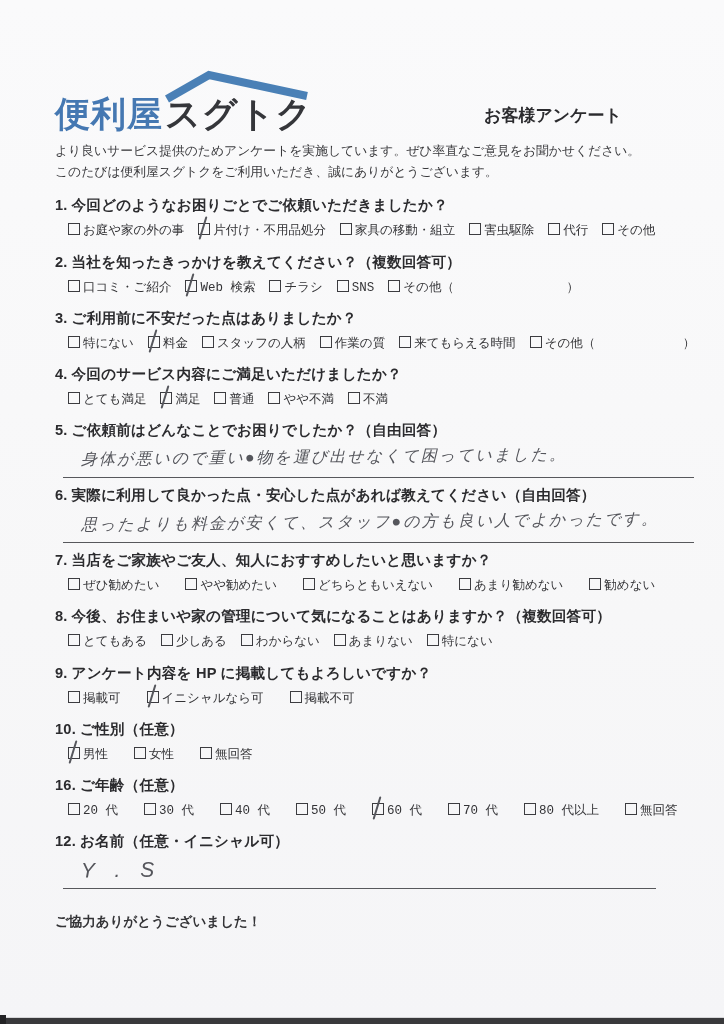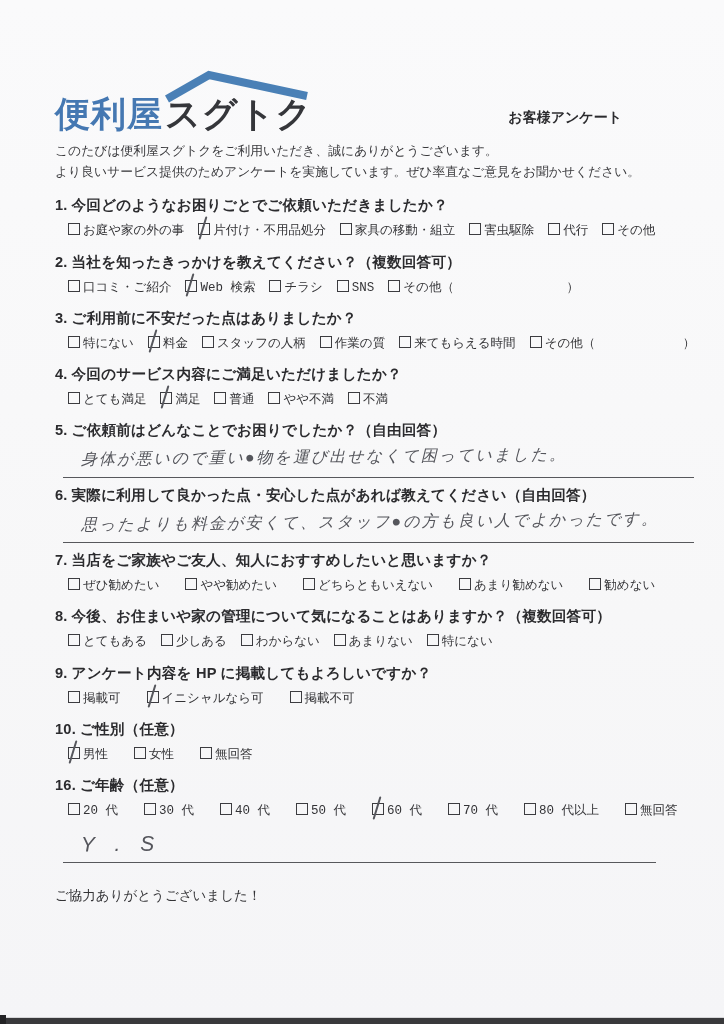--- a/index.html
+++ b/index.html
@@ -10,42 +10,42 @@
     color:#2e2e30;overflow:hidden;box-sizing:border-box;
     padding:67px 30px 0 55px;
   }
   
   .header{display:flex;justify-content:space-between;align-items:flex-end;height:64px;}
   .logo{display:flex;align-items:flex-end;line-height:1;}
   .logo-blue{font-size:35px;font-weight:bold;color:#4578b2;letter-spacing:1px;}
   .logo-right{position:relative;display:inline-block;margin-left:2px;}
   .logo-dark{font-size:35px;font-weight:bold;color:#35363a;letter-spacing:1px;}
   .roof{position:absolute;left:-4px;top:-28px;width:152px;height:36px;}
-  .form-title{font-size:14px;font-weight:600;color:#2b2b2e;margin:0 72px 4px 0;}
+  .form-title{font-size:17px;font-weight:600;color:#2b2b2e;margin:0 72px 4px 0;}
   
   .intro{margin:10px 0 0 0;font-size:12.8px;line-height:1.62;color:#39393c;}
   .intro+.intro{margin-top:0;}
   
   #questions{margin-top:14px;}
   .question{margin:0 0 8px 0;}
   .qtitle{margin:0 0 7px 0;font-size:14.6px;font-weight:bold;color:#2b2b2e;letter-spacing:.2px;}
   .qnum{margin-right:4px;}
   .options{margin:0 0 13px 13px;font-size:12.5px;color:#333336;white-space:nowrap;}
   .option{display:inline-block;margin-right:14px;font-family:Liberation Mono, monospace;}
   .options.wide .option{margin-right:26px;}
   .cb{display:inline-block;width:10px;height:10px;border:1.6px solid #3c3c40;margin-right:3px;position:relative;top:1px;background:transparent;}
   .tick{position:absolute;left:3px;top:-8px;width:1.8px;height:24px;background:#55565c;transform:rotate(17deg);border-radius:1px;}
   .olabel,.osuffix{vertical-align:middle;}
   
   .answerline{border-bottom:1.4px solid #57585c;margin:2px 0 8px 8px;padding:0 0 4px 18px;min-height:26px;}
   .hand{font-size:16px;font-style:italic;color:#55565c;letter-spacing:2px;transform:rotate(-.6deg);display:inline-block;}
   #questions section:last-child .answerline{width:575px;}
   #questions section:last-child .hand{font-size:21px;letter-spacing:7px;}
   
-  .closing{margin:24px 0 0 0;font-size:13.5px;color:#333336;}
+  .closing{margin:24px 0 0 0;font-size:13.5px;color:#333336;font-weight:bold;}
   
   .scan-line{position:absolute;left:0;right:0;bottom:6px;height:1px;background:#d6d6d8;}
   .scan-bottom{position:absolute;left:0;right:0;bottom:0;height:6px;background:#39393b;}
   .scan-corner{position:absolute;left:0;bottom:0;width:6px;height:9px;background:#232325;}
 </style>
 </head>
 <body>
 
 <div class="page">
 
@@ -55,22 +55,22 @@
       <span class="logo-right">
         <svg class="roof" viewBox="0 0 152 36" aria-hidden="true">
           <path d="M6 31 L48 7 L146 28" fill="none" stroke="#4a80b6" stroke-width="8"></path>
         </svg>
         <span class="logo-dark">スグトク</span>
       </span>
     </div>
     <div class="form-title">お客様アンケート</div>
   </div>
 
+  <p class="intro">より良いサービス提供のためアンケートを実施しています。ぜひ率直なご意見をお聞かせください。</p>
   <p class="intro">このたびは便利屋スグトクをご利用いただき、誠にありがとうございます。</p>
-  <p class="intro">より良いサービス提供のためアンケートを実施しています。ぜひ率直なご意見をお聞かせください。</p>
 
   <main id="questions">
       <section class="question">
         <h3 class="qtitle"><span class="qnum">1.</span><span class="qtext">今回どのようなお困りごとでご依頼いただきましたか？</span></h3>
         <div class="options"><label class="option"><span class="cb"></span><span class="olabel">お庭や家の外の事</span></label><label class="option"><span class="cb"><span class="tick"></span></span><span class="olabel">片付け・不用品処分</span></label><label class="option"><span class="cb"></span><span class="olabel">家具の移動・組立</span></label><label class="option"><span class="cb"></span><span class="olabel">害虫駆除</span></label><label class="option"><span class="cb"></span><span class="olabel">代行</span></label><label class="option"><span class="cb"></span><span class="olabel">その他</span></label></div>
       </section>
       <section class="question">
         <h3 class="qtitle"><span class="qnum">2.</span><span class="qtext">当社を知ったきっかけを教えてください？（複数回答可）</span></h3>
         <div class="options"><label class="option"><span class="cb"></span><span class="olabel">口コミ・ご紹介</span></label><label class="option"><span class="cb"><span class="tick"></span></span><span class="olabel">Web 検索</span></label><label class="option"><span class="cb"></span><span class="olabel">チラシ</span></label><label class="option"><span class="cb"></span><span class="olabel">SNS</span></label><label class="option"><span class="cb"></span><span class="olabel">その他</span><span class="osuffix">（　　　　　　　　　）</span></label></div>
       </section>
@@ -104,20 +104,21 @@
       </section>
       <section class="question">
         <h3 class="qtitle"><span class="qnum">10.</span><span class="qtext">ご性別（任意）</span></h3>
         <div class="options wide"><label class="option"><span class="cb"><span class="tick"></span></span><span class="olabel">男性</span></label><label class="option"><span class="cb"></span><span class="olabel">女性</span></label><label class="option"><span class="cb"></span><span class="olabel">無回答</span></label></div>
       </section>
       <section class="question">
         <h3 class="qtitle"><span class="qnum">16.</span><span class="qtext">ご年齢（任意）</span></h3>
         <div class="options wide"><label class="option"><span class="cb"></span><span class="olabel">20 代</span></label><label class="option"><span class="cb"></span><span class="olabel">30 代</span></label><label class="option"><span class="cb"></span><span class="olabel">40 代</span></label><label class="option"><span class="cb"></span><span class="olabel">50 代</span></label><label class="option"><span class="cb"><span class="tick"></span></span><span class="olabel">60 代</span></label><label class="option"><span class="cb"></span><span class="olabel">70 代</span></label><label class="option"><span class="cb"></span><span class="olabel">80 代以上</span></label><label class="option"><span class="cb"></span><span class="olabel">無回答</span></label></div>
       </section>
       <section class="question">
+        <h3 class="qtitle"><span class="qnum">12.</span><span class="qtext">お名前（任意・イニシャル可）</span></h3>
         <div class="answerline"><span class="hand">Y . S</span></div>
       </section>
     </main>
 
   <p class="closing">ご協力ありがとうございました！</p>
 
   <div class="scan-line"></div>
   <div class="scan-bottom"></div>
   <div class="scan-corner"></div>
 </div>

